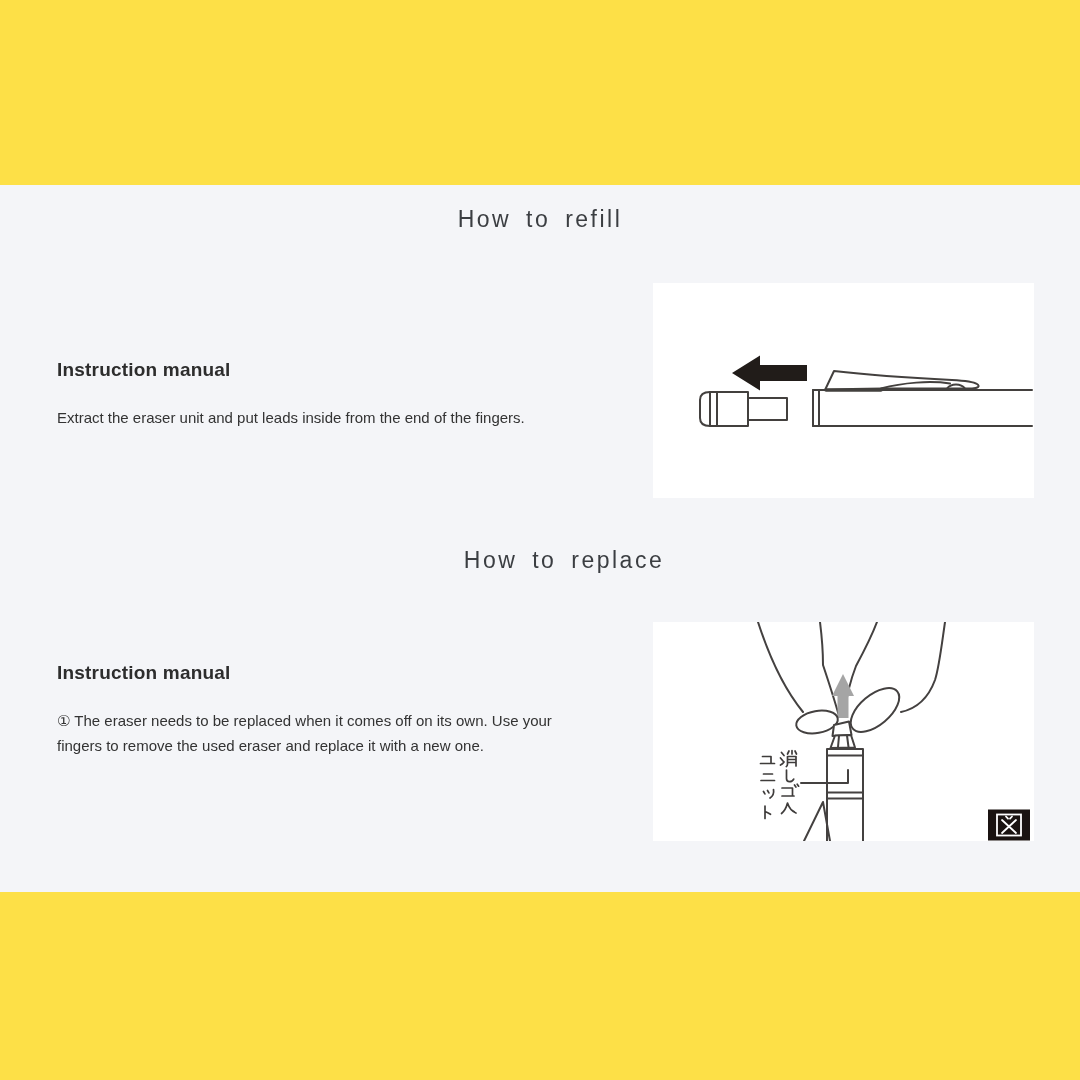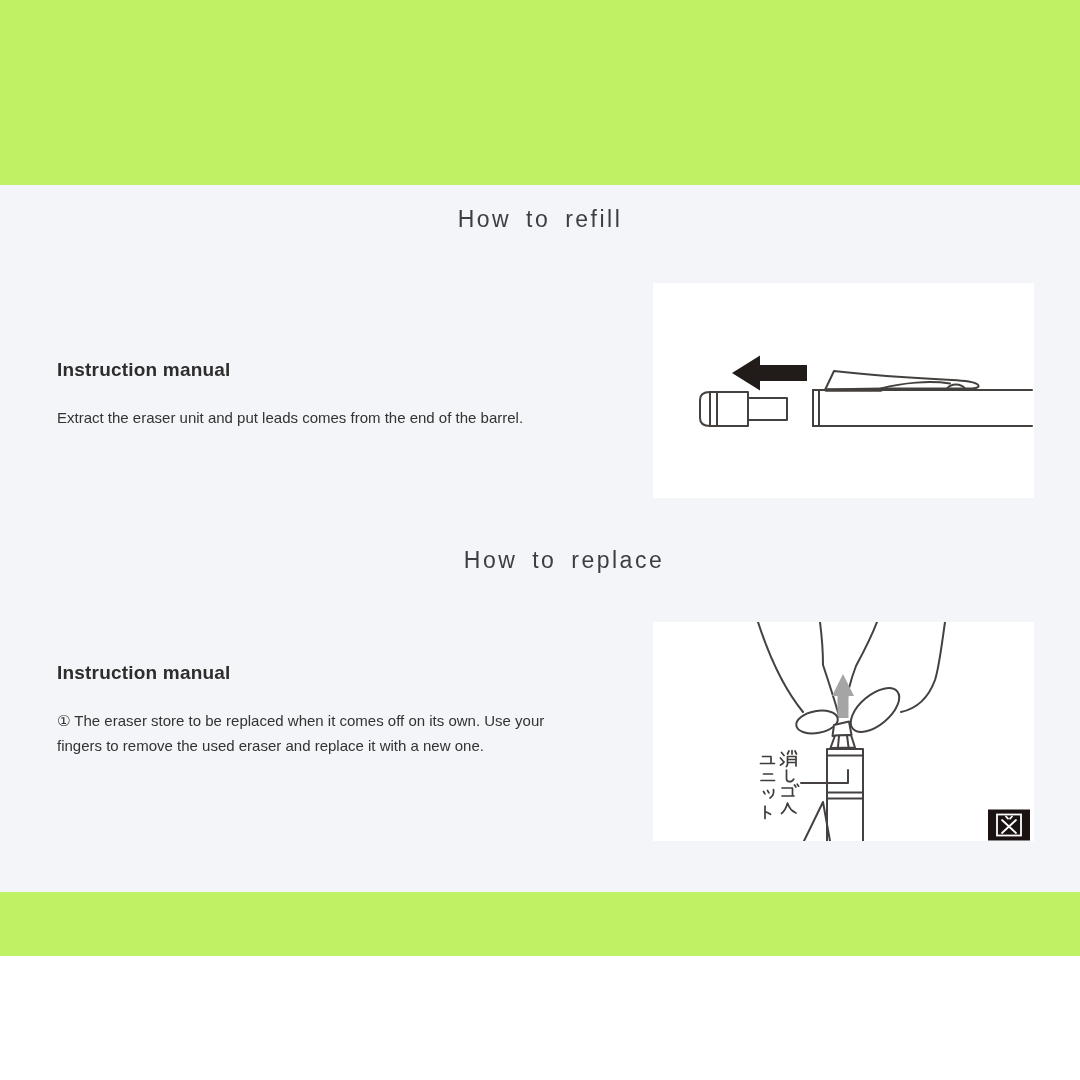--- a/index.html
+++ b/index.html
@@ -1,17 +1,17 @@
 <!DOCTYPE html>
 <html><head>
 <meta charset="utf-8">
 <style>
   html,body { margin:0; padding:0; background:#ffffff; }
   .canvas {
-    position:relative; width:1080px; height:956px; background:#bef264;
+    position:relative; width:1080px; height:1080px; background:#fde047;
     font-family:"Liberation Sans","DejaVu Sans",sans-serif; overflow:hidden;
     -webkit-font-smoothing:antialiased;
   }
   .band {
     position:absolute; left:0; top:185px; width:1080px; height:707px;
     background:#f4f5f8;
   }
   .heading {
     position:absolute; left:0; width:1080px; text-align:center;
     font-size:23px; font-weight:400; letter-spacing:2.5px; word-spacing:6px;
@@ -38,21 +38,21 @@
 <body>
 
 <div class="canvas">
 
   <div class="band"></div>
 
   <h2 class="heading" id="heading-refill">How to refill</h2>
 
   <div class="textcol" id="textcol-refill">
     <h3 class="manual-title">Instruction manual</h3>
-    <p class="bodytext first">Extract the eraser unit and put leads comes from the end of the barrel.</p>
+    <p class="bodytext first">Extract the eraser unit and put leads inside from the end of the fingers.</p>
   </div>
 
   <div class="illus" id="illus-refill">
     <svg viewBox="0 0 381 215" xmlns="http://www.w3.org/2000/svg">
 
       <path d="M 79,90 L 107,72.5 L 107,82 L 154,82 L 154,98 L 107,98 L 107,107.5 Z" fill="#211c19"></path>
       <g fill="none" stroke="#43403e" stroke-width="2" stroke-linecap="round" stroke-linejoin="round">
 
         <g>
           <path d="M 57,109 L 95,109 L 95,143 L 57,143 Q 47,143 47,135 L 47,117 Q 47,109 57,109 Z"></path>
@@ -75,21 +75,21 @@
           <path d="M 173,107 H 228" stroke-width="3.5"></path>
         </g>
       </g>
     </svg>
   </div>
 
   <h2 class="heading" id="heading-replace">How to replace</h2>
 
   <div class="textcol" id="textcol-replace">
     <h3 class="manual-title">Instruction manual</h3>
-    <p class="bodytext first">① The eraser store to be replaced when it comes off on its own. Use your fingers to remove the used eraser and replace it with a new one.</p>
+    <p class="bodytext first">① The eraser needs to be replaced when it comes off on its own. Use your fingers to remove the used eraser and replace it with a new one.</p>
   </div>
 
   <div class="illus" id="illus-replace">
     <svg viewBox="0 0 381 219" xmlns="http://www.w3.org/2000/svg">
 
       <g fill="none" stroke="#444140" stroke-width="2" stroke-linecap="round" stroke-linejoin="round">
         <path d="M 105,0 C 116,34 132,68 150,90"></path>
         <path d="M 167,0 C 169,16 170,30 170,43 C 175,58 181,76 186,94"></path>
         <path d="M 224,0 C 218,16 210,31 203,44 C 198,57 194,72 192,88"></path>
         <path d="M 292,0 C 288,28 286,46 282,58 C 275,77 262,87 248,90"></path>

